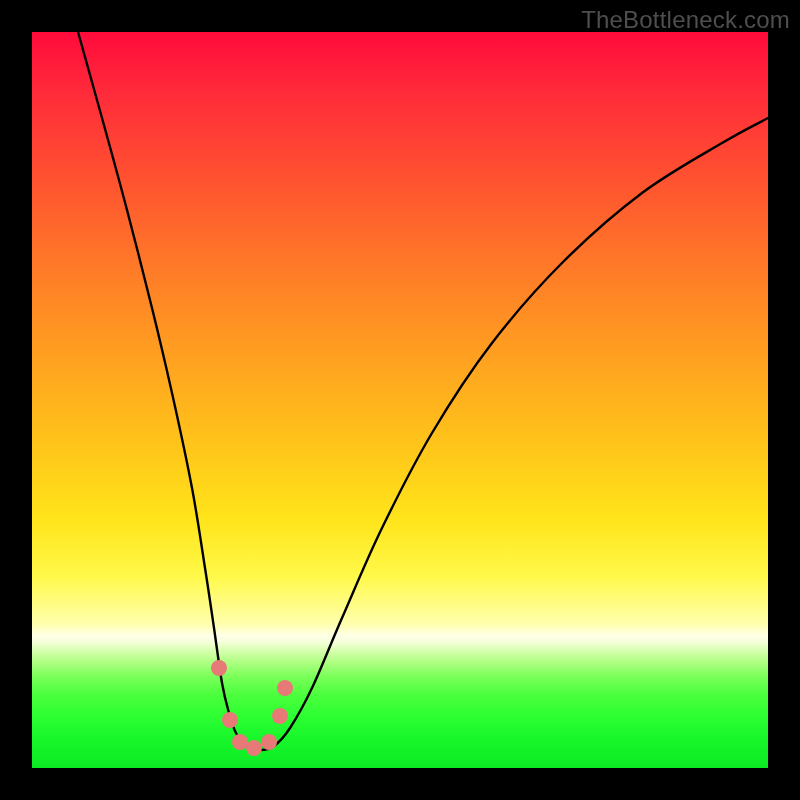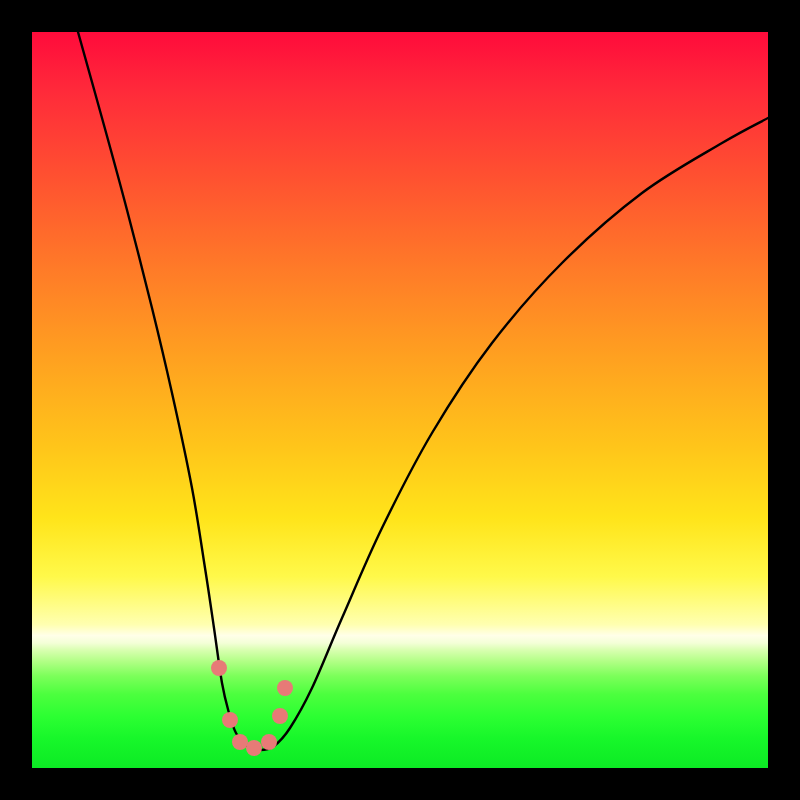--- a/index.html
+++ b/index.html
@@ -60,20 +60,21 @@
     left: 0;
     top: 0;
     width: 736px;
     height: 736px;
   }
 </style>
 </head>
 <body>
 
 <div class="frame">
+  <div class="watermark">TheBottleneck.com</div>
   <div class="plot">
     <svg class="curve" viewBox="0 0 736 736" preserveAspectRatio="none">
       <path fill="none" stroke="#000000" stroke-width="2.4" stroke-linecap="round" d="M 46 0 C 50.0 14.3, 61.8 56.3, 70 86 C 78.2 115.7, 86.7 146.3, 95 178 C 103.3 209.7, 112.5 245.5, 120 276 C 127.5 306.5, 133.3 331.0, 140 361 C 146.7 391.0, 154.5 426.8, 160 456 C 165.5 485.2, 169.3 512.7, 173 536 C 176.7 559.3, 179.2 576.8, 182 596 C 184.8 615.2, 187.5 636.8, 190 651 C 192.5 665.2, 194.7 672.7, 197 681 C 199.3 689.3, 201.0 695.5, 204 701 C 207.0 706.5, 211.0 711.2, 215 714 C 219.0 716.8, 223.5 718.0, 228 718 C 232.5 718.0, 237.0 717.7, 242 714 C 247.0 710.3, 251.7 705.7, 258 696 C 264.3 686.3, 271.3 674.3, 280 656 C 288.7 637.7, 298.3 612.7, 310 586 C 321.7 559.3, 335.0 526.8, 350 496 C 365.0 465.2, 381.7 431.8, 400 401 C 418.3 370.2, 438.3 339.3, 460 311 C 481.7 282.7, 505.0 256.0, 530 231 C 555.0 206.0, 583.3 181.0, 610 161 C 636.7 141.0, 669.0 123.5, 690 111 C 711.0 98.5, 728.3 90.2, 736 86"></path>
       <g>
           <circle cx="187" cy="636" r="8" fill="#e77a77"></circle>
           <circle cx="198" cy="688" r="8" fill="#e77a77"></circle>
           <circle cx="208" cy="710" r="8" fill="#e77a77"></circle>
           <circle cx="222" cy="716" r="8" fill="#e77a77"></circle>
           <circle cx="237" cy="710" r="8" fill="#e77a77"></circle>
           <circle cx="248" cy="684" r="8" fill="#e77a77"></circle>

